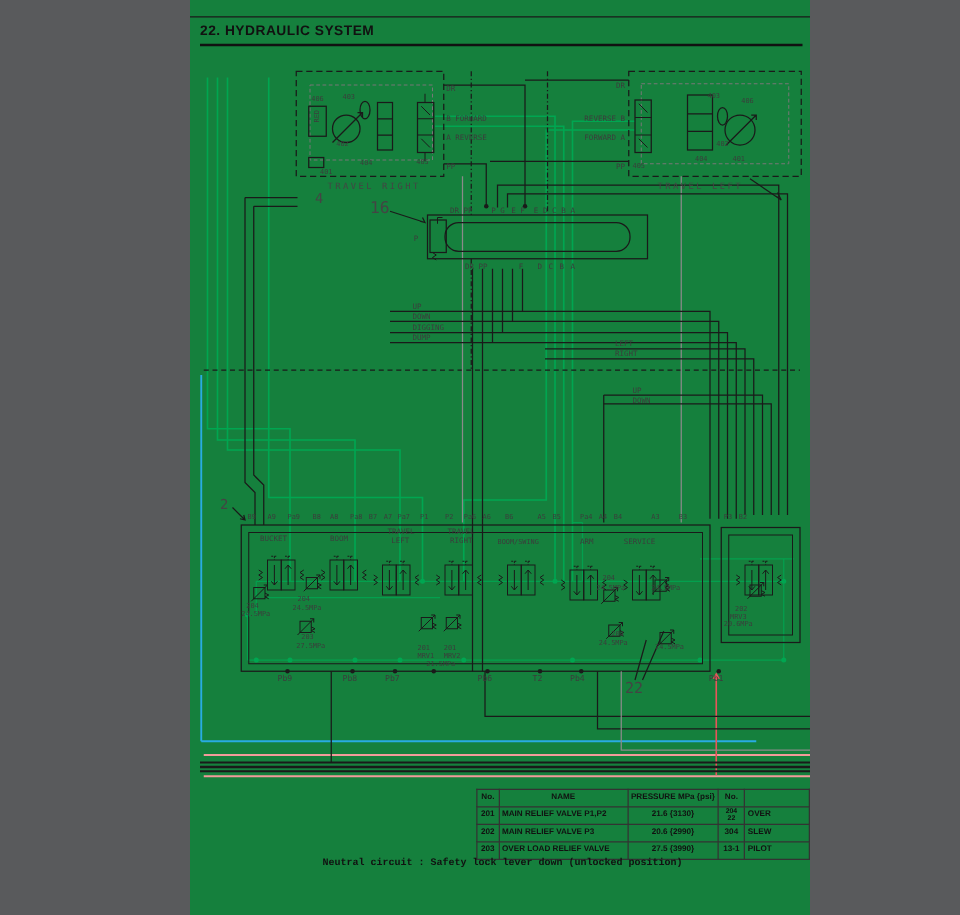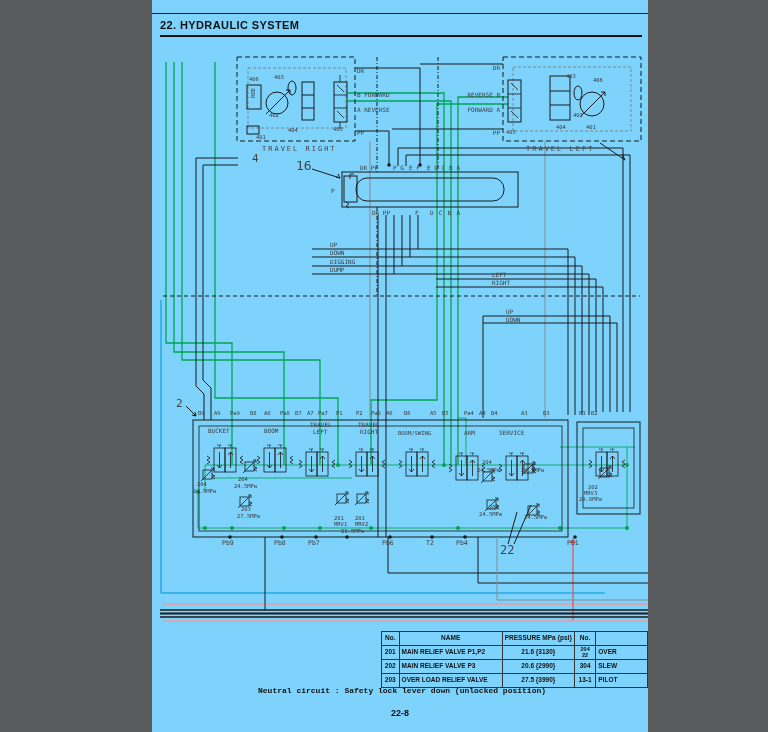--- a/index.html
+++ b/index.html
@@ -1,18 +1,18 @@
 <!DOCTYPE html>
 <html><head>
 <meta charset="utf-8">
 <style>
   html,body{margin:0;padding:0;}
   body{width:768px;height:732px;background:#595a5c;position:relative;overflow:hidden;
        font-family:"Liberation Sans",sans-serif;}
-  .page{position:absolute;left:152px;top:0;width:496px;height:732px;background:#7dd3fc;overflow:hidden;}
+  .page{position:absolute;left:152px;top:0;width:496px;height:732px;background:#15803d;overflow:hidden;}
   .topline{position:absolute;left:0;top:13px;width:496px;height:1px;background:#1a1a1a;}
   .hdr{position:absolute;left:8px;top:19px;font-size:11px;font-weight:bold;color:#111;letter-spacing:.4px;}
   .hdrline{position:absolute;left:8px;top:35px;width:482px;height:2px;background:#111;}
   svg{position:absolute;left:0;top:0;}
   .cap{position:absolute;left:106px;top:686px;font-size:8px;font-weight:bold;color:#111;font-family:Liberation Mono, monospace;}
   .pnum{position:absolute;left:0;top:708px;width:496px;text-align:center;font-size:9px;font-weight:bold;color:#111;}
   table.spec{position:absolute;left:229px;top:631px;border-collapse:collapse;table-layout:fixed;
              font-size:6.5px;font-weight:bold;color:#111;}
   table.spec td{border:1px solid #333;padding:0 2px;height:13px;line-height:1.05;overflow:hidden;white-space:nowrap;}
   td.c{text-align:center;} td.stack{font-size:5.5px;line-height:5.5px;text-align:center;}
@@ -66,21 +66,20 @@
       <td class="c">203</td>
       <td>OVER LOAD RELIEF VALVE</td>
       <td class="c">27.5 {3990}</td>
       <td class="c">13-1</td>
       <td>PILOT</td>
     </tr>
   </tbody>
     </table>
 
   <div class="cap">Neutral circuit : Safety lock lever down (unlocked position)</div>
-  <div class="pnum">22-8</div>
 </div>
 
 <svg width="768" height="732" viewBox="0 0 768 732">
   <defs>
     <clipPath id="pgclip">
         <rect x="152" y="0" width="496" height="732"></rect>
       </clipPath>
     <g id="spool" stroke="#1a1a1a" stroke-width="0.8" fill="none">
       <rect x="0" y="0" width="11" height="24"></rect>
         <rect x="11" y="0" width="11" height="24"></rect>

